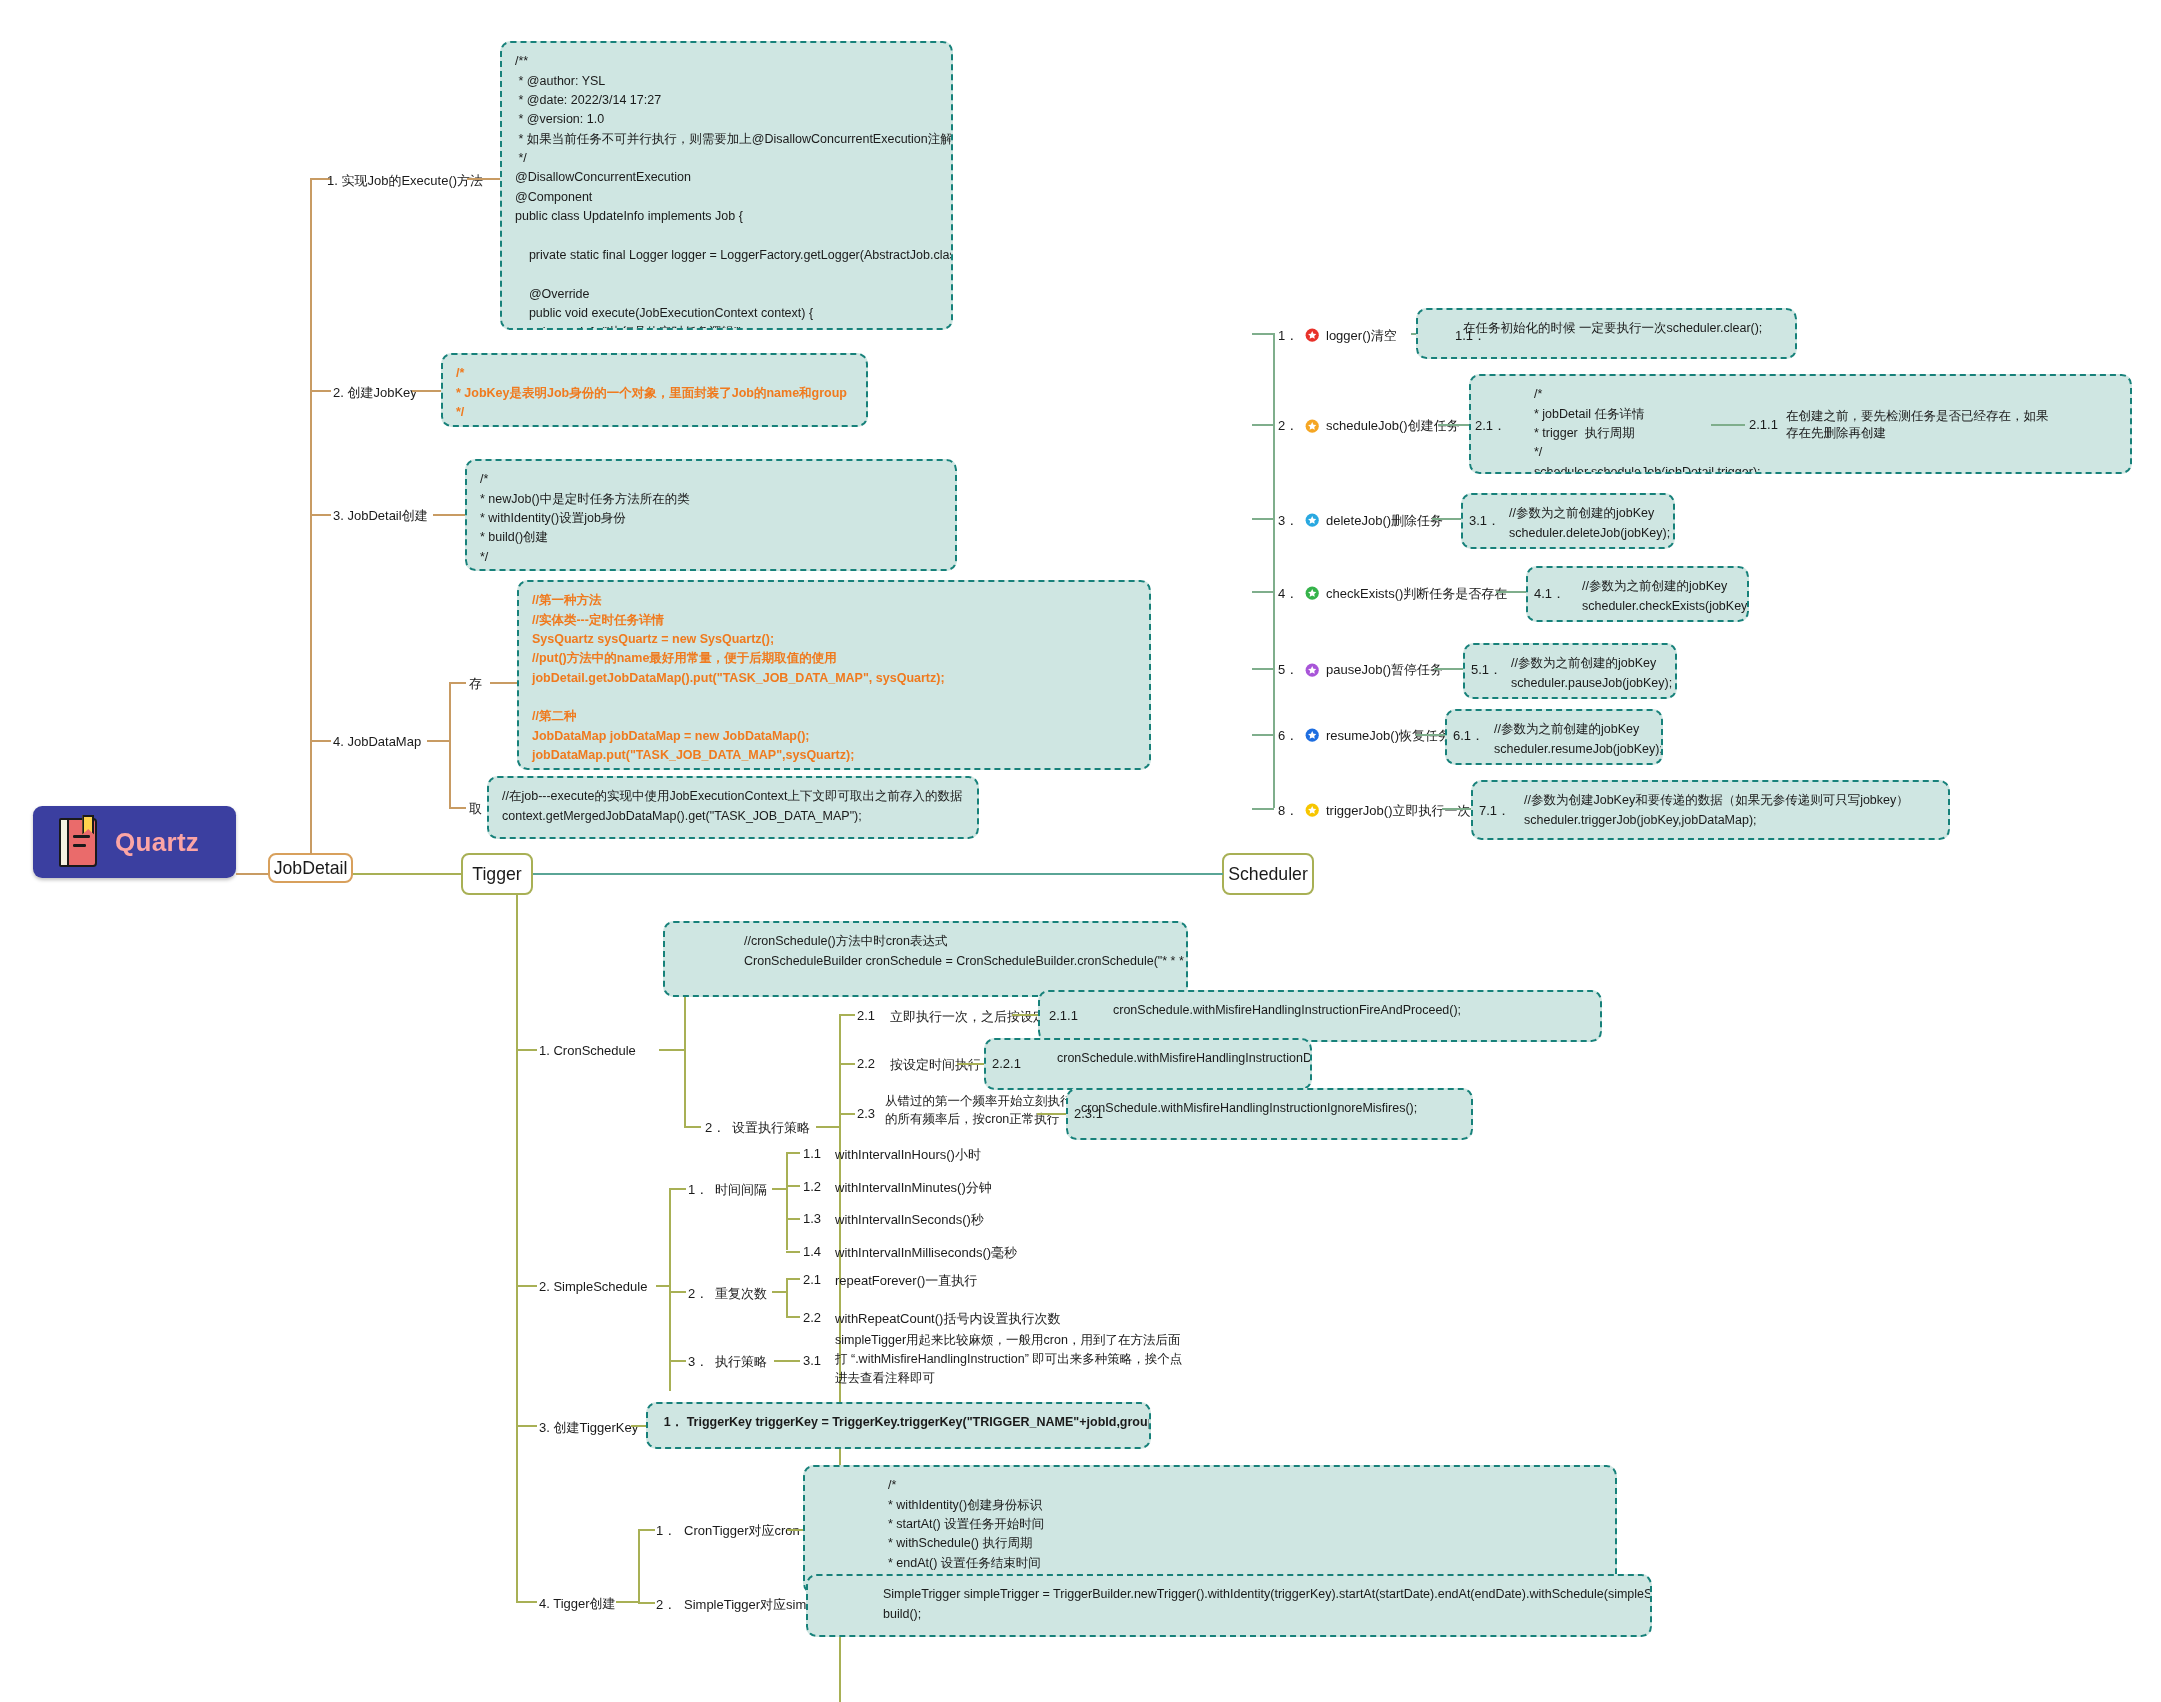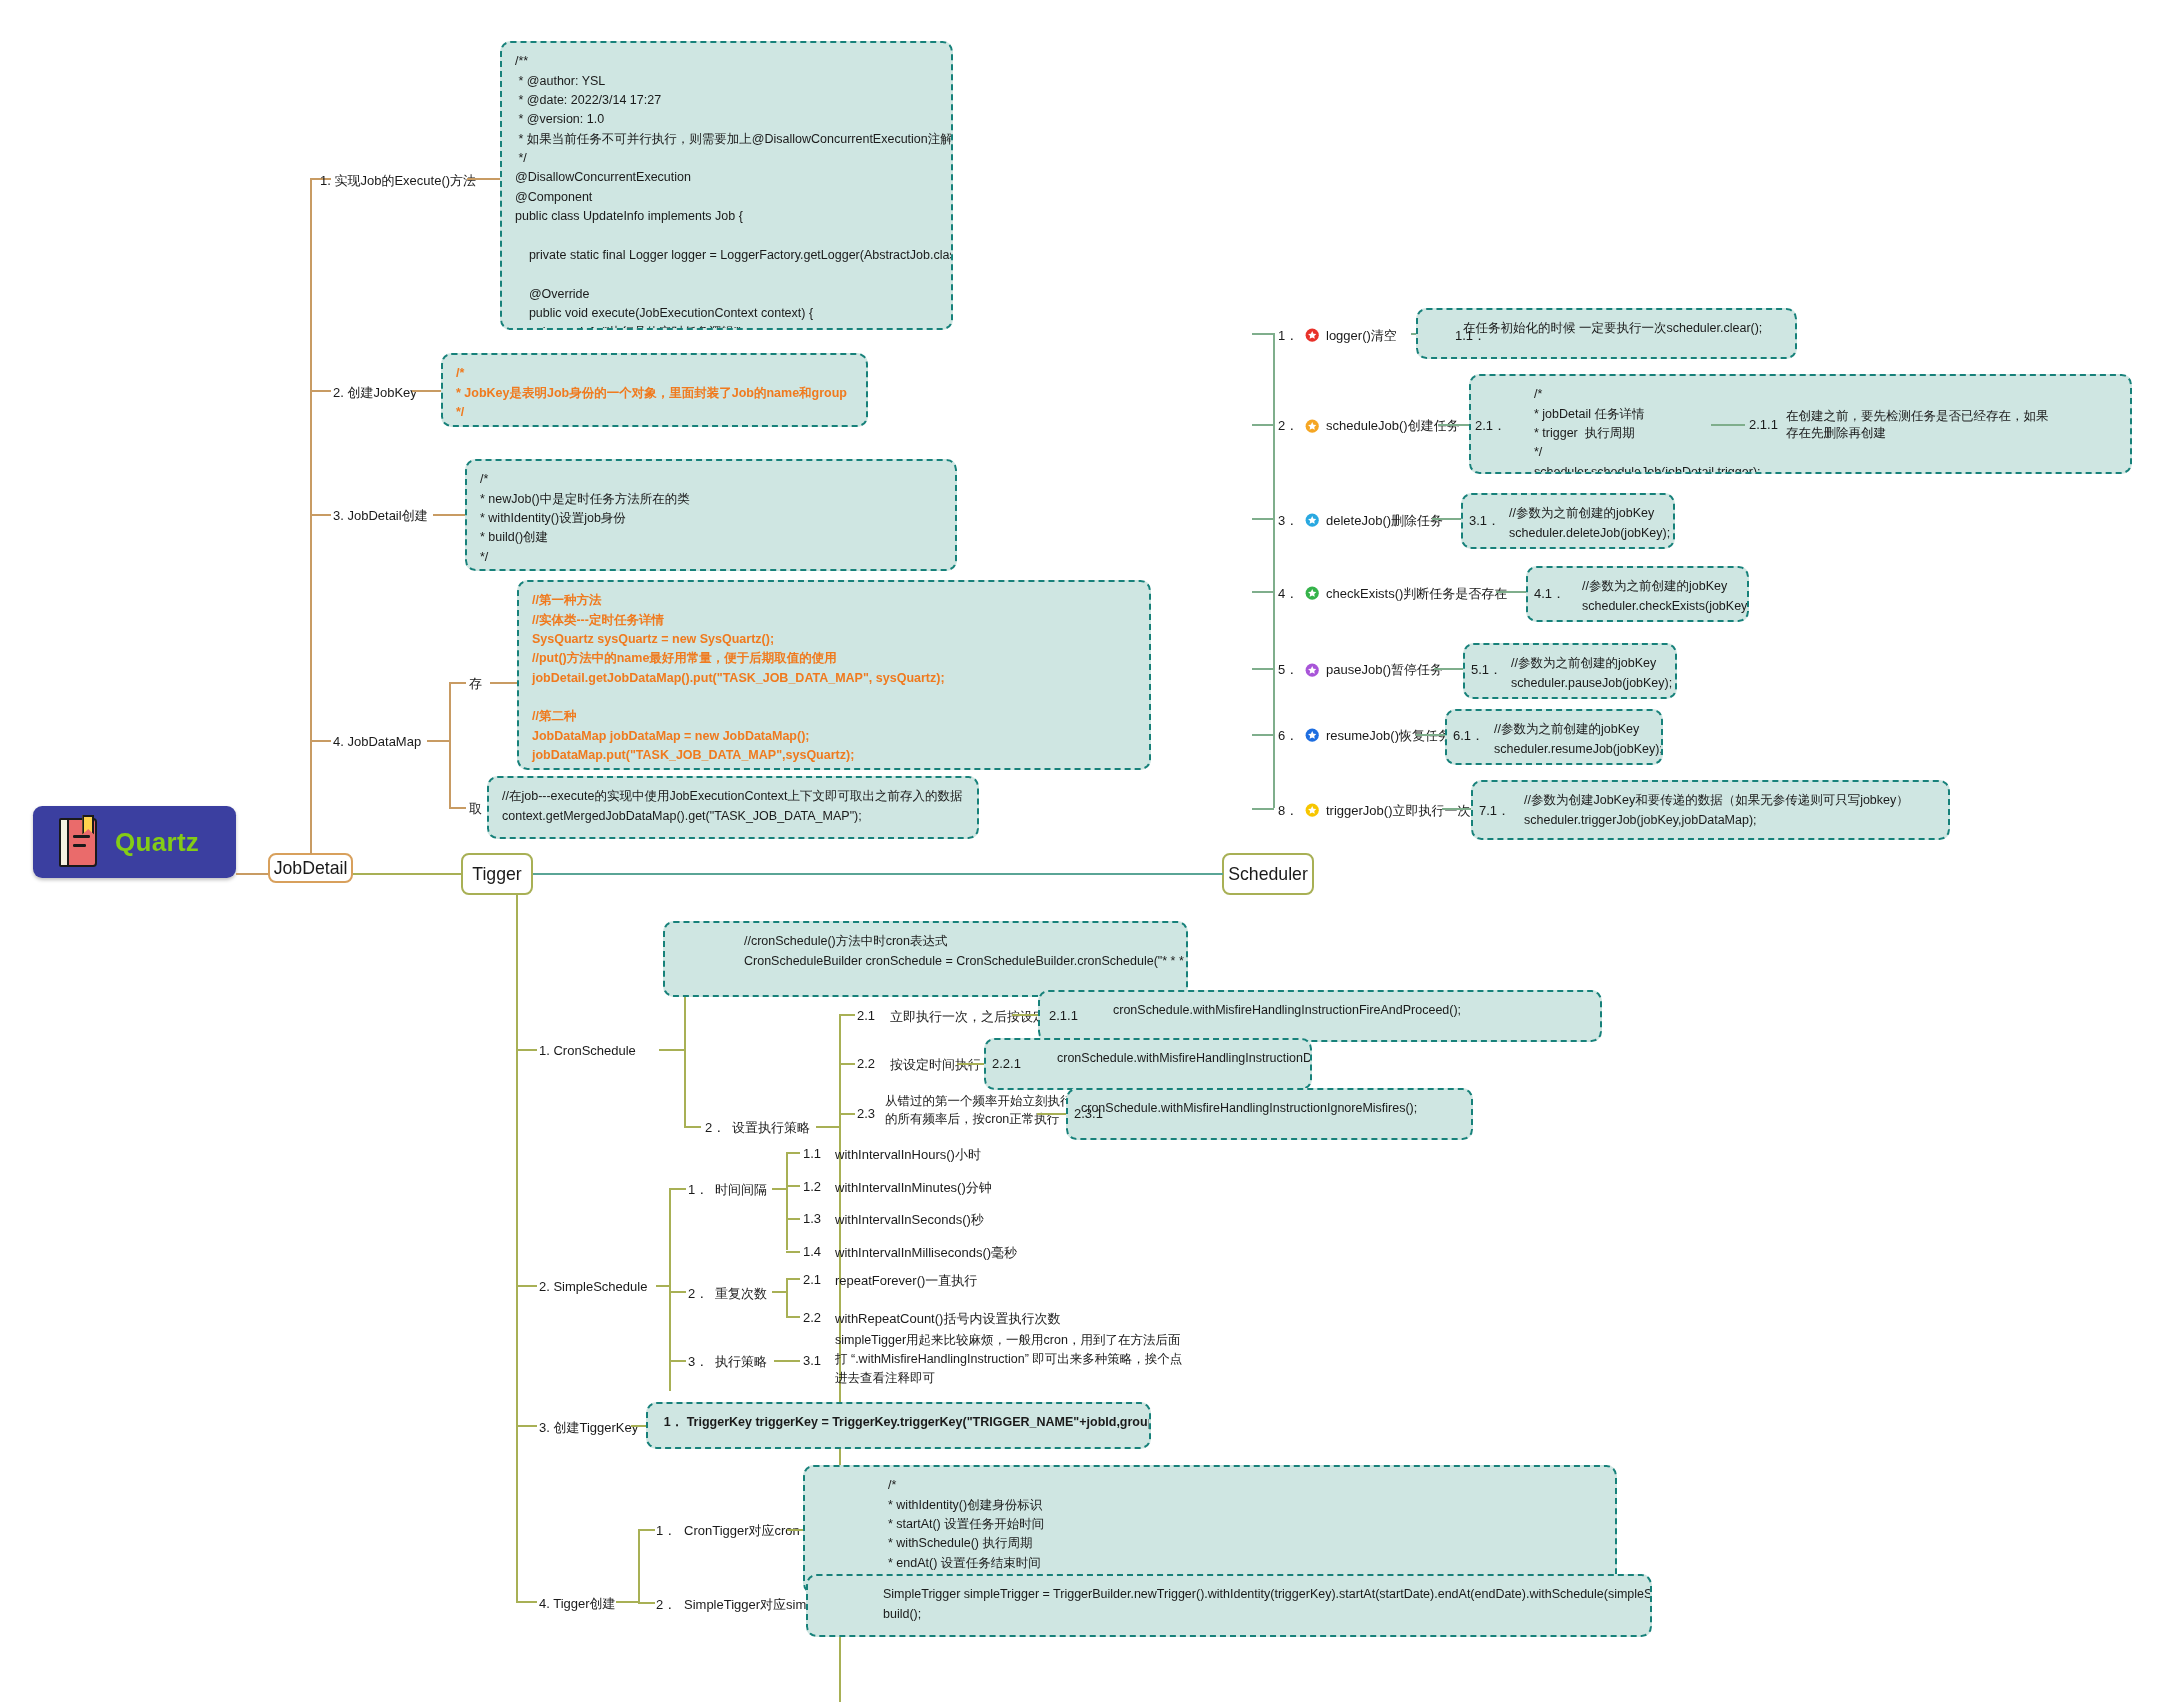--- a/index.html
+++ b/index.html
@@ -19,21 +19,21 @@
     box-shadow:0 2px 3.9px rgba(0,0,0,.25);
   }
   .root .book{margin-left:26px;width:39px;height:49px;position:relative;}
   .root .book .spine{position:absolute;left:0;top:0;width:11.8px;height:49px;background:#f6f1e2;border:2px solid #1a1a1a;border-radius:2px;box-sizing:border-box;}
   .root .book .cover{position:absolute;left:7.9px;top:0;width:30px;height:49px;background:#ea6b6b;border:2px solid #1a1a1a;border-radius:2px 3.9px 3.9px 2px;box-sizing:border-box;}
   .root .book .bar{position:absolute;background:#1a1a1a;height:3.3px;border-radius:1.3px;}
   .root .book .b1{left:14.4px;top:17px;width:17px;}
   .root .book .b2{left:14.4px;top:26px;width:13px;}
   .root .book .mark{position:absolute;right:3.9px;top:-2.6px;width:11.8px;height:19.7px;background:#ffd34d;border:2px solid #1a1a1a;box-sizing:border-box;
      clip-path:polygon(0 0,100% 0,100% 100%,50% 72%,0 100%);}
-  .root .rtitle{margin-left:17px;color:#84cc16;font-size:26px;font-weight:bold;letter-spacing:0.3px;}
+  .root .rtitle{margin-left:17px;color:#fca5a5;font-size:26px;font-weight:bold;letter-spacing:0.3px;}
   .lvl1{
     position:absolute;background:#fff;border:2px solid #d8a05c;border-radius:7.9px;
     display:flex;align-items:center;justify-content:center;font-size:17.7px;
     padding:6.6px 11.8px;box-sizing:border-box;white-space:nowrap;
   }
   .lvl1.olive{border-color:#a8b055;}
   
   .lbl{position:absolute;white-space:nowrap;font-size:13px;line-height:1.35;}
   .lbl.wrap{white-space:normal;}
   
@@ -76,21 +76,21 @@
   <div class="lvl1 olive" style="left:1222px;top:853px;width:92px;height:42px;">
     <span>Scheduler</span>
   </div>
 
   <div class="ln h olive" style="left:353px;top:873px;width:110px;"></div>
   <div class="ln h teal" style="left:533px;top:873px;width:690px;"></div>
 
   <div class="ln v" style="left:310px;top:178px;height:676px;"></div>
 
   <div class="ln h" style="left:310px;top:178px;width:21px;"></div>
-  <div class="lbl" style="left:320px;top:172px;">1. 实现Job的Execute()方法</div>
+  <div class="lbl" style="left:327px;top:172px;">1. 实现Job的Execute()方法</div>
   <div class="ln h" style="left:467px;top:178px;width:39px;"></div>
   <div class="note plain" style="left:500px;top:41px;width:453px;height:289px;">/**
  * @author: YSL
  * @date: 2022/3/14 17:27
  * @version: 1.0
  * 如果当前任务不可并行执行，则需要加上@DisallowConcurrentExecution注解
  */
 @DisallowConcurrentExecution
 @Component
 public class UpdateInfo implements Job {

